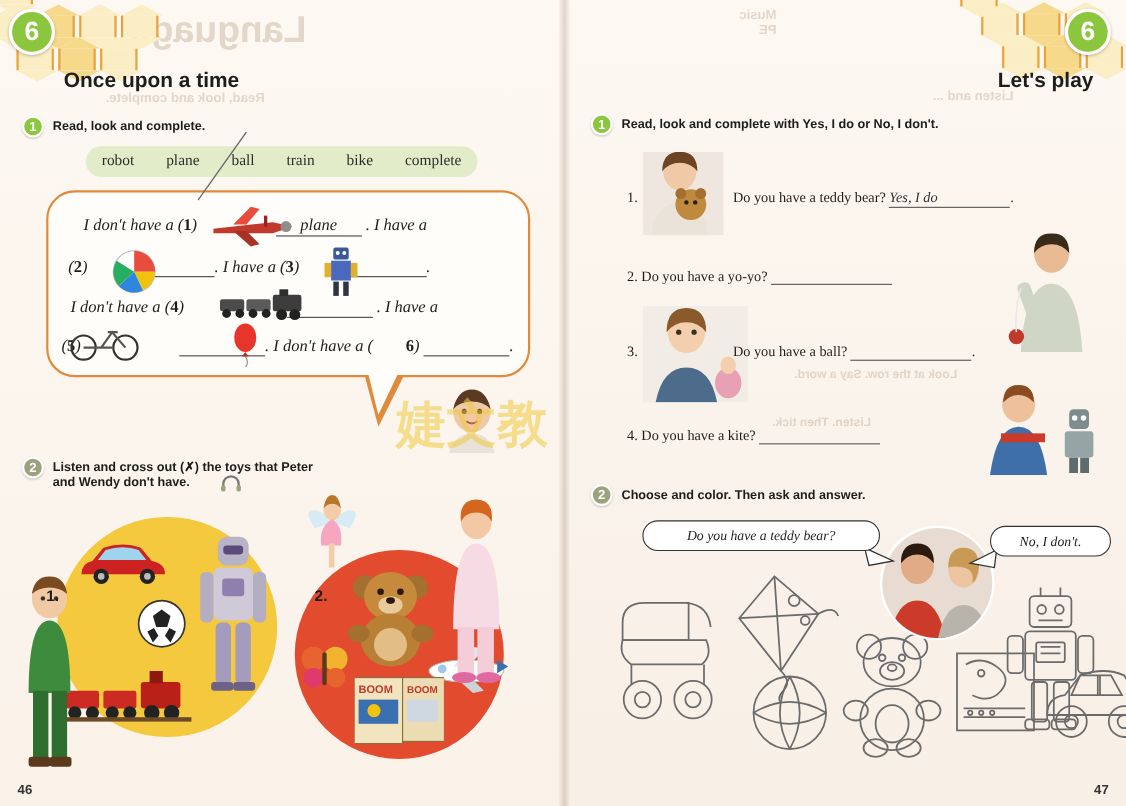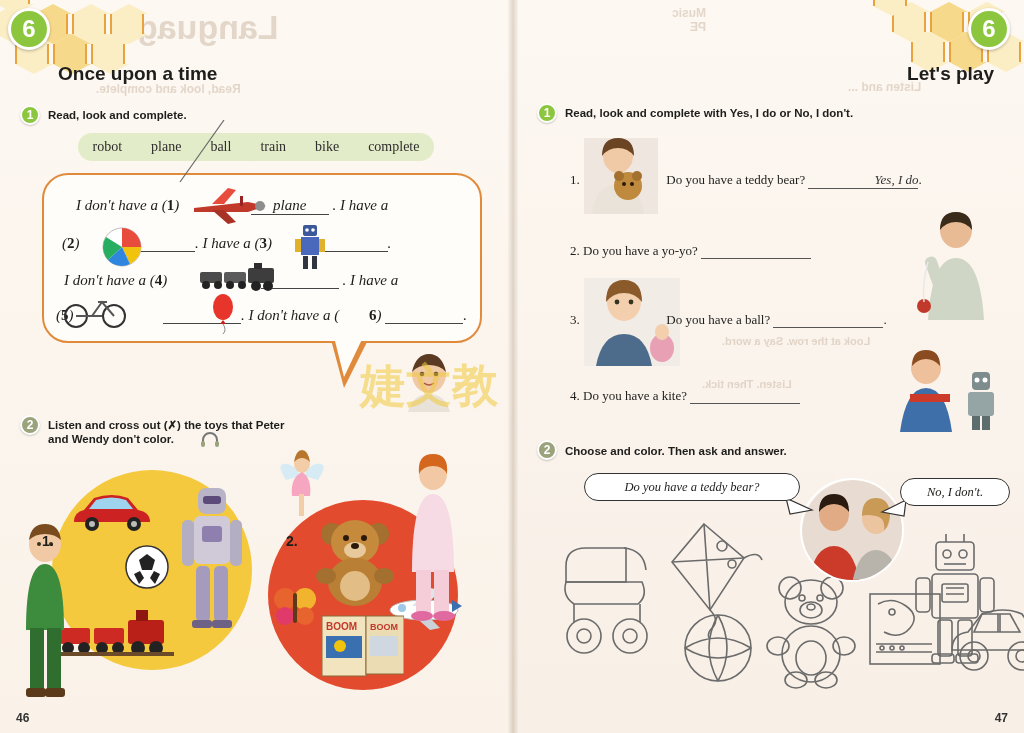--- a/index.html
+++ b/index.html
@@ -127,21 +127,21 @@
   .q-line {
     position:absolute; font-size:13px; color:#1d1d1b; z-index:12;
     font-family:"Liberation Serif", serif;
   }
   .ans-blank {
     display:inline-block; border-bottom:1px solid #555; min-width:110px; height:14px;
     vertical-align:bottom;
   }
   .ans-filled {
     display:inline-block; border-bottom:1px solid #555; min-width:110px;
-    text-align:right; font-style:italic; color:#333;
+    text-align:left; font-style:italic; color:#333;
   }
 
   
   .photo { position:absolute; z-index:11; overflow:hidden; }
 
   .mini-bubble {
     position:absolute; border:1.5px solid #333; border-radius:16px;
     background:#fff; font-family:"Liberation Serif", serif; font-style:italic;
     font-size:12.5px; color:#1d1d1b; display:flex; align-items:center;
     justify-content:center; padding:4px 10px; z-index:14;
@@ -304,21 +304,21 @@
       <path d="M14 20 q4 -18 17 -18 q13 0 17 18 q-6 -7 -17 -7 q-11 0 -17 7z" fill="#5a3a22"></path>
       <circle cx="24" cy="22" r="2.3" fill="#3a2a1a"></circle>
         <circle cx="38" cy="22" r="2.3" fill="#3a2a1a"></circle>
       <path d="M26 31 q5 4 10 0" stroke="#b5593f" stroke-width="1.6" fill="none"></path>
       <path d="M10 60 q5 -18 21 -18 q16 0 21 18z" fill="#e8e2d8"></path>
     </svg>
   </div>
 
   <div class="exnum grey" style="left:20px;top:415px;">2</div>
   <div class="instr" style="left:48px;top:418px;">Listen and cross out (✗) the toys that Peter</div>
-  <div class="instr" style="left:48px;top:432px;">and Wendy don't color.</div>
+  <div class="instr" style="left:48px;top:432px;">and Wendy don't have.</div>
   <div style="position:absolute;left:200px;top:431px;z-index:11;">
     <svg width="20" height="16" viewBox="0 0 20 16">
       <path d="M3 11 v-2 a7 7 0 0 1 14 0 v2" stroke="#777" stroke-width="2" fill="none"></path>
       <rect x="1" y="10" width="4" height="6" rx="2" fill="#9aa37c"></rect>
       <rect x="15" y="10" width="4" height="6" rx="2" fill="#9aa37c"></rect>
     </svg>
   </div>
 
   <div id="circle-yellow"></div>
   <div id="circle-red"></div>

